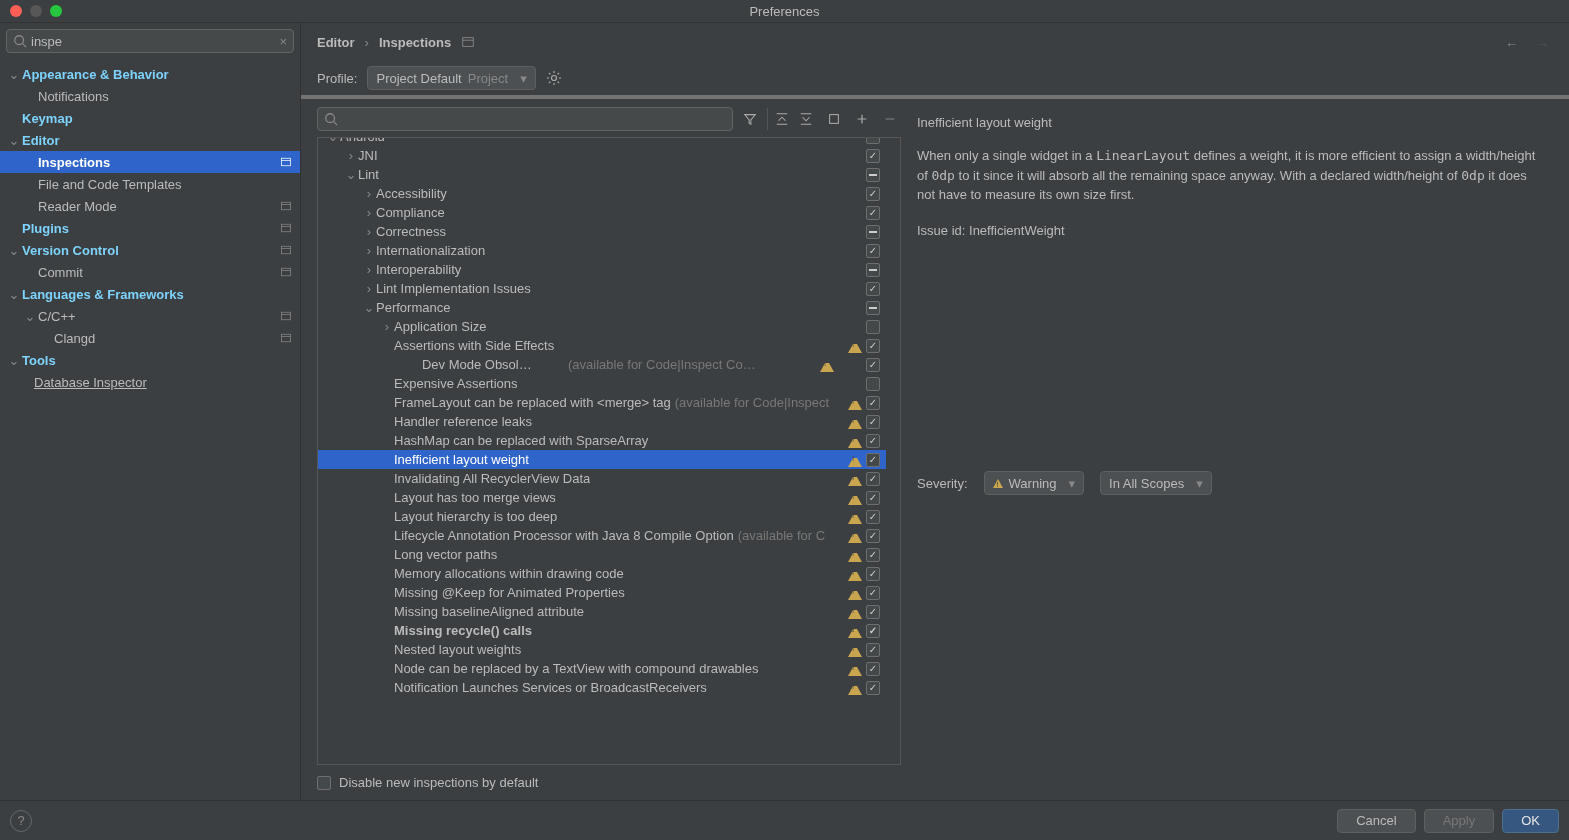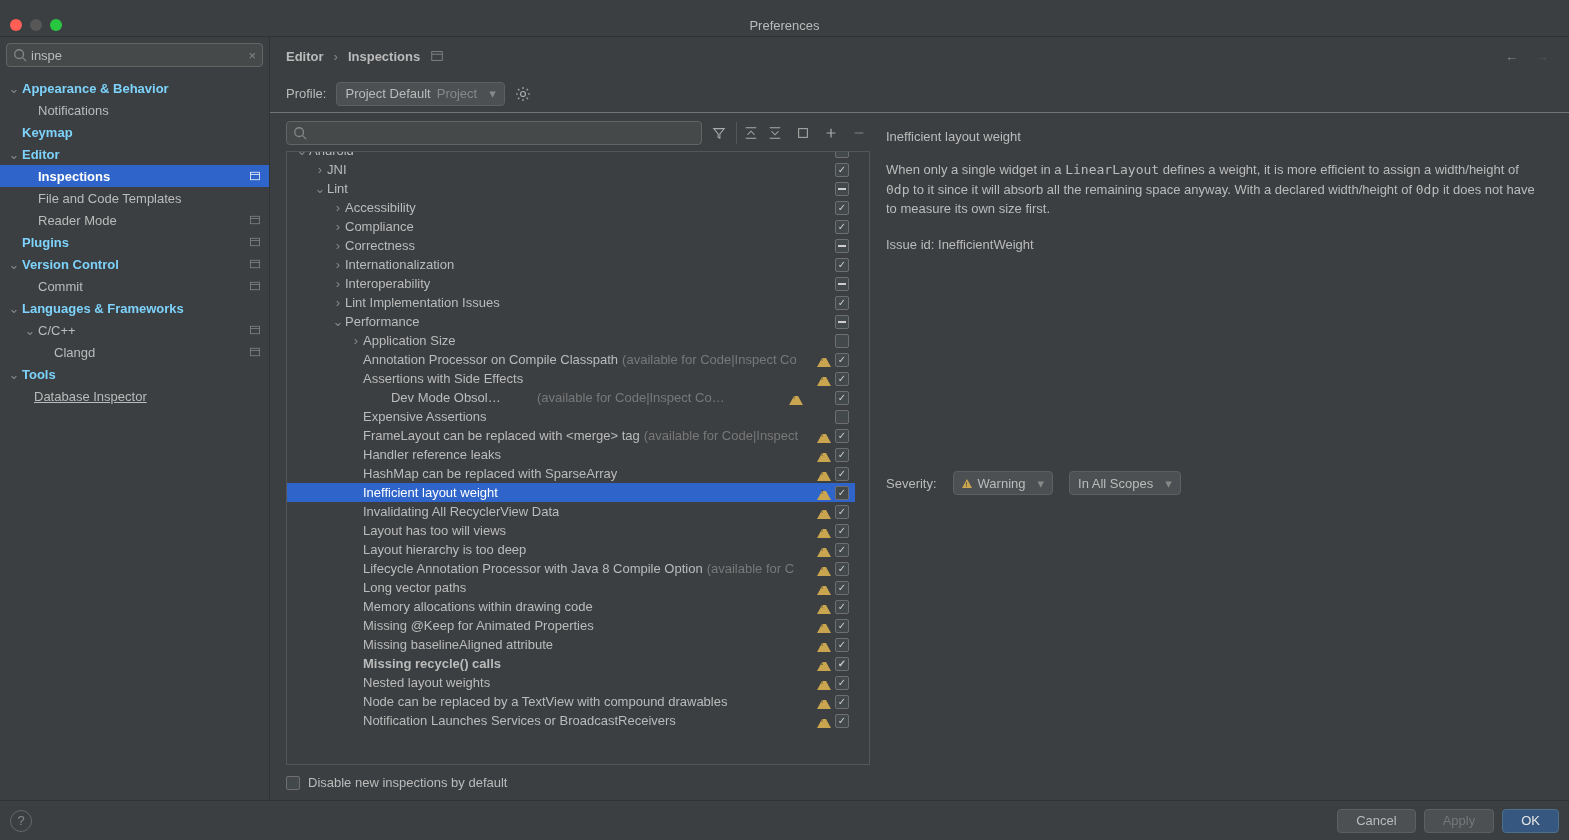--- a/index.html
+++ b/index.html
@@ -1,42 +1,42 @@
 <!DOCTYPE html>
 <html><head>
 <meta charset="utf-8">
 <style>
 * { margin:0; padding:0; box-sizing:border-box; font-family:-apple-system,BlinkMacSystemFont,"Segoe UI",sans-serif; font-size:13px; color:#bbbbbb; }
 body { background:#3c3f41; width:1569px; height:840px; overflow:hidden; display:flex; flex-direction:column; }
-.titlebar { height:23px; background:#3c3f41; display:flex; align-items:center; position:relative; border-bottom:1px solid #323232;margin-top:14px; }
+.titlebar { height:23px; background:#3c3f41; display:flex; align-items:center; position:relative; border-bottom:1px solid #323232; }
 .traffic { display:flex; gap:8px; margin-left:10px; }
 .traffic span { width:12px; height:12px; border-radius:50%; display:block; }
 .tl-red{background:#ff5f57} .tl-yellow{background:#575757} .tl-green{background:#27c840}
 .titlebar .title{position:absolute;left:50%;transform:translateX(-50%);color:#bbb;font-weight:500}
 .body{flex:1;display:flex;overflow:hidden}
-.sidebar{width:270px;background:#3c3f41;border-right:1px solid #323232;display:flex;flex-direction:column}
+.sidebar{width:301px;background:#3c3f41;border-right:1px solid #323232;display:flex;flex-direction:column}
 .search-wrap{padding:6px}
 .search-box{display:flex;align-items:center;background:#45494a;border:1px solid #646464;border-radius:4px;height:24px;padding:0 6px}
 .search-box input{background:transparent;border:none;outline:none;flex:1;color:#bbb;margin-left:4px}
 .search-box .clear{cursor:pointer;color:#888}
 .nav{flex:1;overflow-y:auto;padding-top:4px}
 .nav-item{display:flex;align-items:center;height:22px;padding-right:8px;cursor:pointer}
 .nav-item.selected{background:#2f65ca;color:#fff}
 .nav-item.selected .label{color:#fff;font-weight:600}
 .nav-item .label{flex:1;overflow:hidden;text-overflow:ellipsis;white-space:nowrap}
 .nav-item .label.bold{font-weight:600;color:#7dd3fc}
 .disclosure{width:12px;display:inline-flex;justify-content:center;color:#888;margin-right:2px}
 svg{display:block}
 .main{flex:1;display:flex;flex-direction:column;overflow:hidden}
 .crumbbar{height:38px;display:flex;align-items:center;padding:0 16px;gap:10px}
 .crumbbar .crumb{color:#bbb;font-weight:600}
 .crumbbar .sep{color:#888}
 .crumbbar .spacer{flex:1}
 .navarrow{color:#888;padding:4px}
-.profilebar{height:38px;display:flex;align-items:center;padding:0 16px;gap:10px;border-bottom:1px solid #737373}
+.profilebar{height:38px;display:flex;align-items:center;padding:0 16px;gap:10px;border-bottom:4px solid #737373}
 .dropdown{display:flex;align-items:center;background:#4c5052;border:1px solid #5e6060;border-radius:4px;height:24px;padding:0 8px;gap:6px}
 .dropdown .grey{color:#888}
 .dropdown .arrow{color:#888;margin-left:6px}
 .gear{color:#aaa}
 .content{flex:1;display:flex;overflow:hidden;padding:8px 16px 0 16px;gap:16px}
 .leftpane{width:584px;display:flex;flex-direction:column}
 .toolbar{display:flex;align-items:center;gap:6px;margin-bottom:6px}
 .toolbar .searchinsp{flex:1;display:flex;align-items:center;background:#45494a;border:1px solid #646464;border-radius:4px;height:24px;padding:0 6px}
 .toolbar .searchinsp input{background:transparent;border:none;outline:none;flex:1;color:#bbb;margin-left:4px}
 .tbtn{width:22px;height:22px;display:flex;align-items:center;justify-content:center;color:#aaa;cursor:pointer}
@@ -336,28 +336,20 @@
                 <span class="chk mixed"></span>
               </div>
               <div class="row" style="padding-left: 62px;">
                 <span class="disc">›</span>
                 <span class="txt">Application Size</span>
                 <span class="spacer"></span>
                 <span class="chk "></span>
               </div>
               <div class="row" style="padding-left: 62px;">
                 <span class="disc"></span>
-                <span class="txt">Annotation Processor on Compile Classpath</span>
-                <span class="suffix">(available for Code|Inspect Co</span>
-                <span class="spacer"></span>
-                <span class="warntri warn"></span>
-                <span class="chk checked"></span>
-              </div>
-              <div class="row" style="padding-left: 62px;">
-                <span class="disc"></span>
                 <span class="txt">Assertions with Side Effects</span>
                 <span class="spacer"></span>
                 <span class="warntri warn"></span>
                 <span class="chk checked"></span>
               </div>
               <div class="row" style="padding-left: 62px; gap: 28px;">
                 <span class="disc"></span>
                 <span class="txt">Dev Mode Obsolete</span>
                 <span class="suffix">(available for Code|Inspect Code)</span>
                 <span class="spacer"></span>
@@ -401,21 +393,21 @@
               </div>
               <div class="row" style="padding-left: 62px;">
                 <span class="disc"></span>
                 <span class="txt">Invalidating All RecyclerView Data</span>
                 <span class="spacer"></span>
                 <span class="warntri warn"></span>
                 <span class="chk checked"></span>
               </div>
               <div class="row" style="padding-left: 62px;">
                 <span class="disc"></span>
-                <span class="txt">Layout has too will views</span>
+                <span class="txt">Layout has too merge views</span>
                 <span class="spacer"></span>
                 <span class="warntri warn"></span>
                 <span class="chk checked"></span>
               </div>
               <div class="row" style="padding-left: 62px; justify-content: center;">
                 <span class="disc"></span>
                 <span class="txt">Layout hierarchy is too deep</span>
                 <span class="spacer"></span>
                 <span class="warntri warn"></span>
                 <span class="chk checked"></span>

